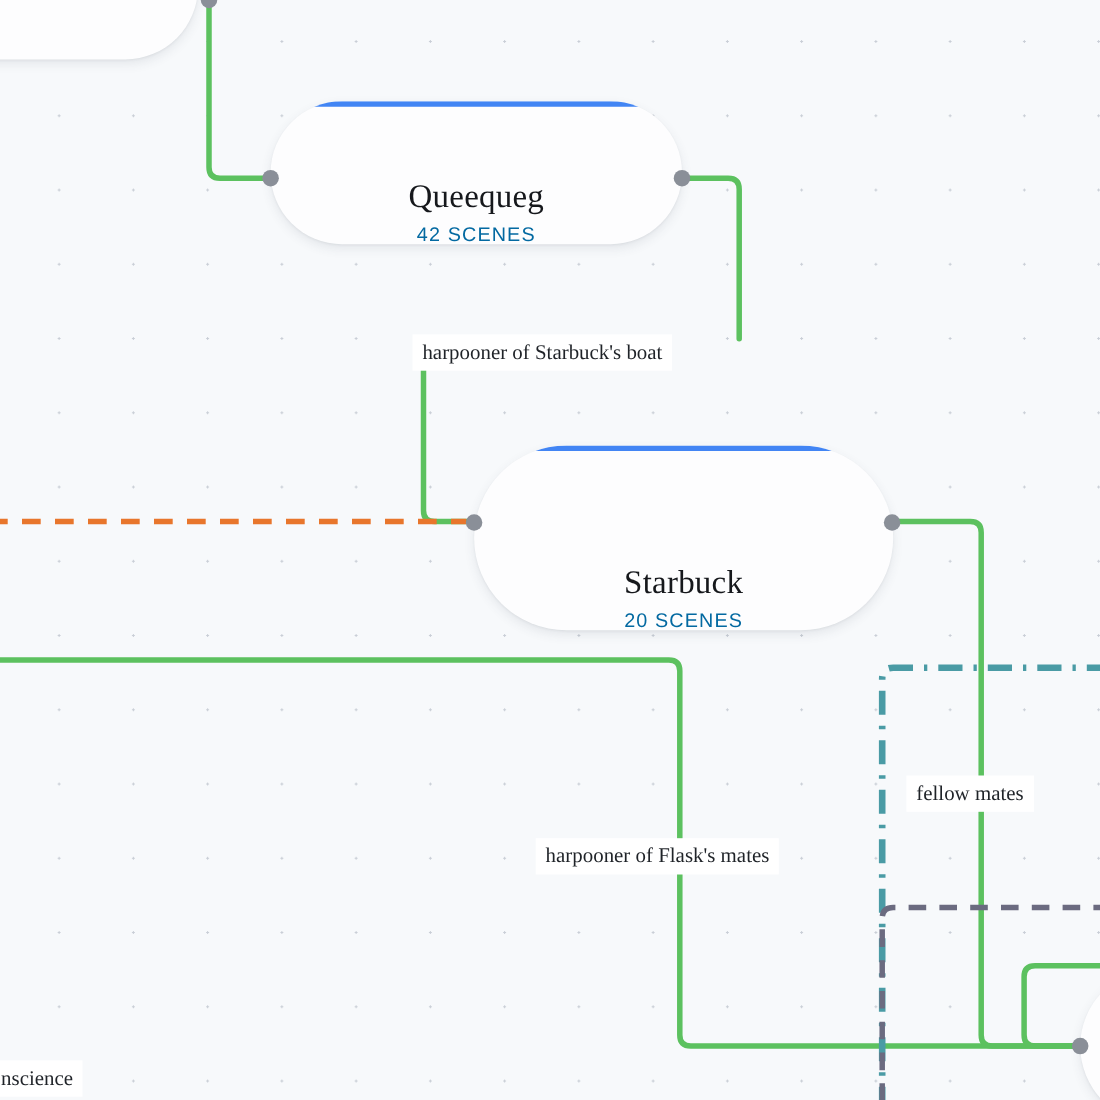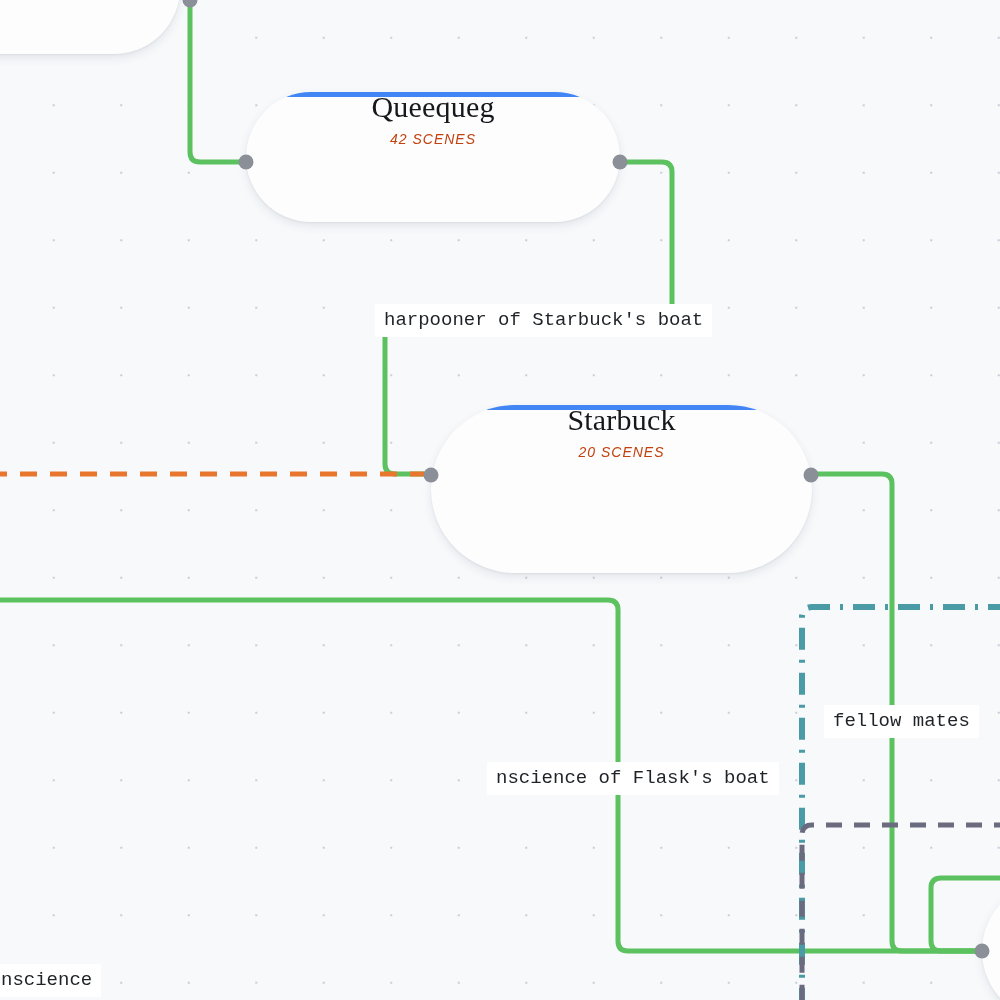--- a/index.html
+++ b/index.html
@@ -36,21 +36,21 @@
   .node {
     position: absolute;
     background: #fdfdfe;
     border-radius: 999px;
     box-shadow: 0 4px 10px rgba(60, 70, 90, 0.10),
                 0 1px 2px rgba(60, 70, 90, 0.07);
     box-sizing: border-box;
     display: flex;
     flex-direction: column;
     align-items: center;
-    justify-content: flex-start;
+    justify-content: flex-end;
     overflow: hidden;
   }
 
   .node .accent-bar {
     position: absolute;
     top: 0;
     left: 0;
     right: 0;
     height: 5px;
     background: #4285f4;
@@ -61,44 +61,43 @@
     font-family: "Liberation Serif", serif;
     font-size: 30px;
     color: #16181c;
     letter-spacing: 0.2px;
     line-height: 1;
     margin-bottom: 10px;
   }
 
   .node-sub {
     font-family: "Liberation Sans", sans-serif;
-    font-size: 14px;
-    color: #c2410c;
+    font-size: 18px;
+    color: #0369a1;
     letter-spacing: 1.0px;
     line-height: 1;
-    font-style: italic;
   }
 
   
   .handle {
     position: absolute;
     width: 15px;
     height: 15px;
     border-radius: 50%;
     background: #8a8f98;
     transform: translate(-50%, -50%);
     z-index: 6;
   }
 
   
   .edge-label {
     position: absolute;
     background: #ffffff;
     color: #1f2328;
-    font-family: Liberation Mono, monospace;
+    font-family: Liberation Serif, serif;
     font-size: 19px;
     line-height: 1;
     padding: 7px 9px;
     white-space: nowrap;
     z-index: 5;
   }
 </style>
 </head>
 <body>
 
@@ -153,19 +152,19 @@
 
   <div class="node" style="left:982px; top:881px; width:330px; height:140px;">
     <span class="accent-bar"></span>
     <span class="node-title"></span>
     <span class="node-sub"></span>
   </div>
   <span class="handle" style="left:982px; top:951px;"></span>
 
   <div class="edge-label" style="left:375px; top:304px;">harpooner of Starbuck's boat</div>
 
-  <div class="edge-label" style="left:487px; top:762px;">nscience of Flask's boat</div>
+  <div class="edge-label" style="left:487px; top:762px;">harpooner of Flask's mates</div>
 
   <div class="edge-label" style="left:824px; top:695px;margin-top:10px;">fellow mates</div>
 
   <div class="edge-label" style="left:-8px; top:964px;">nscience</div>
 
 </div>
 
 </body></html>

